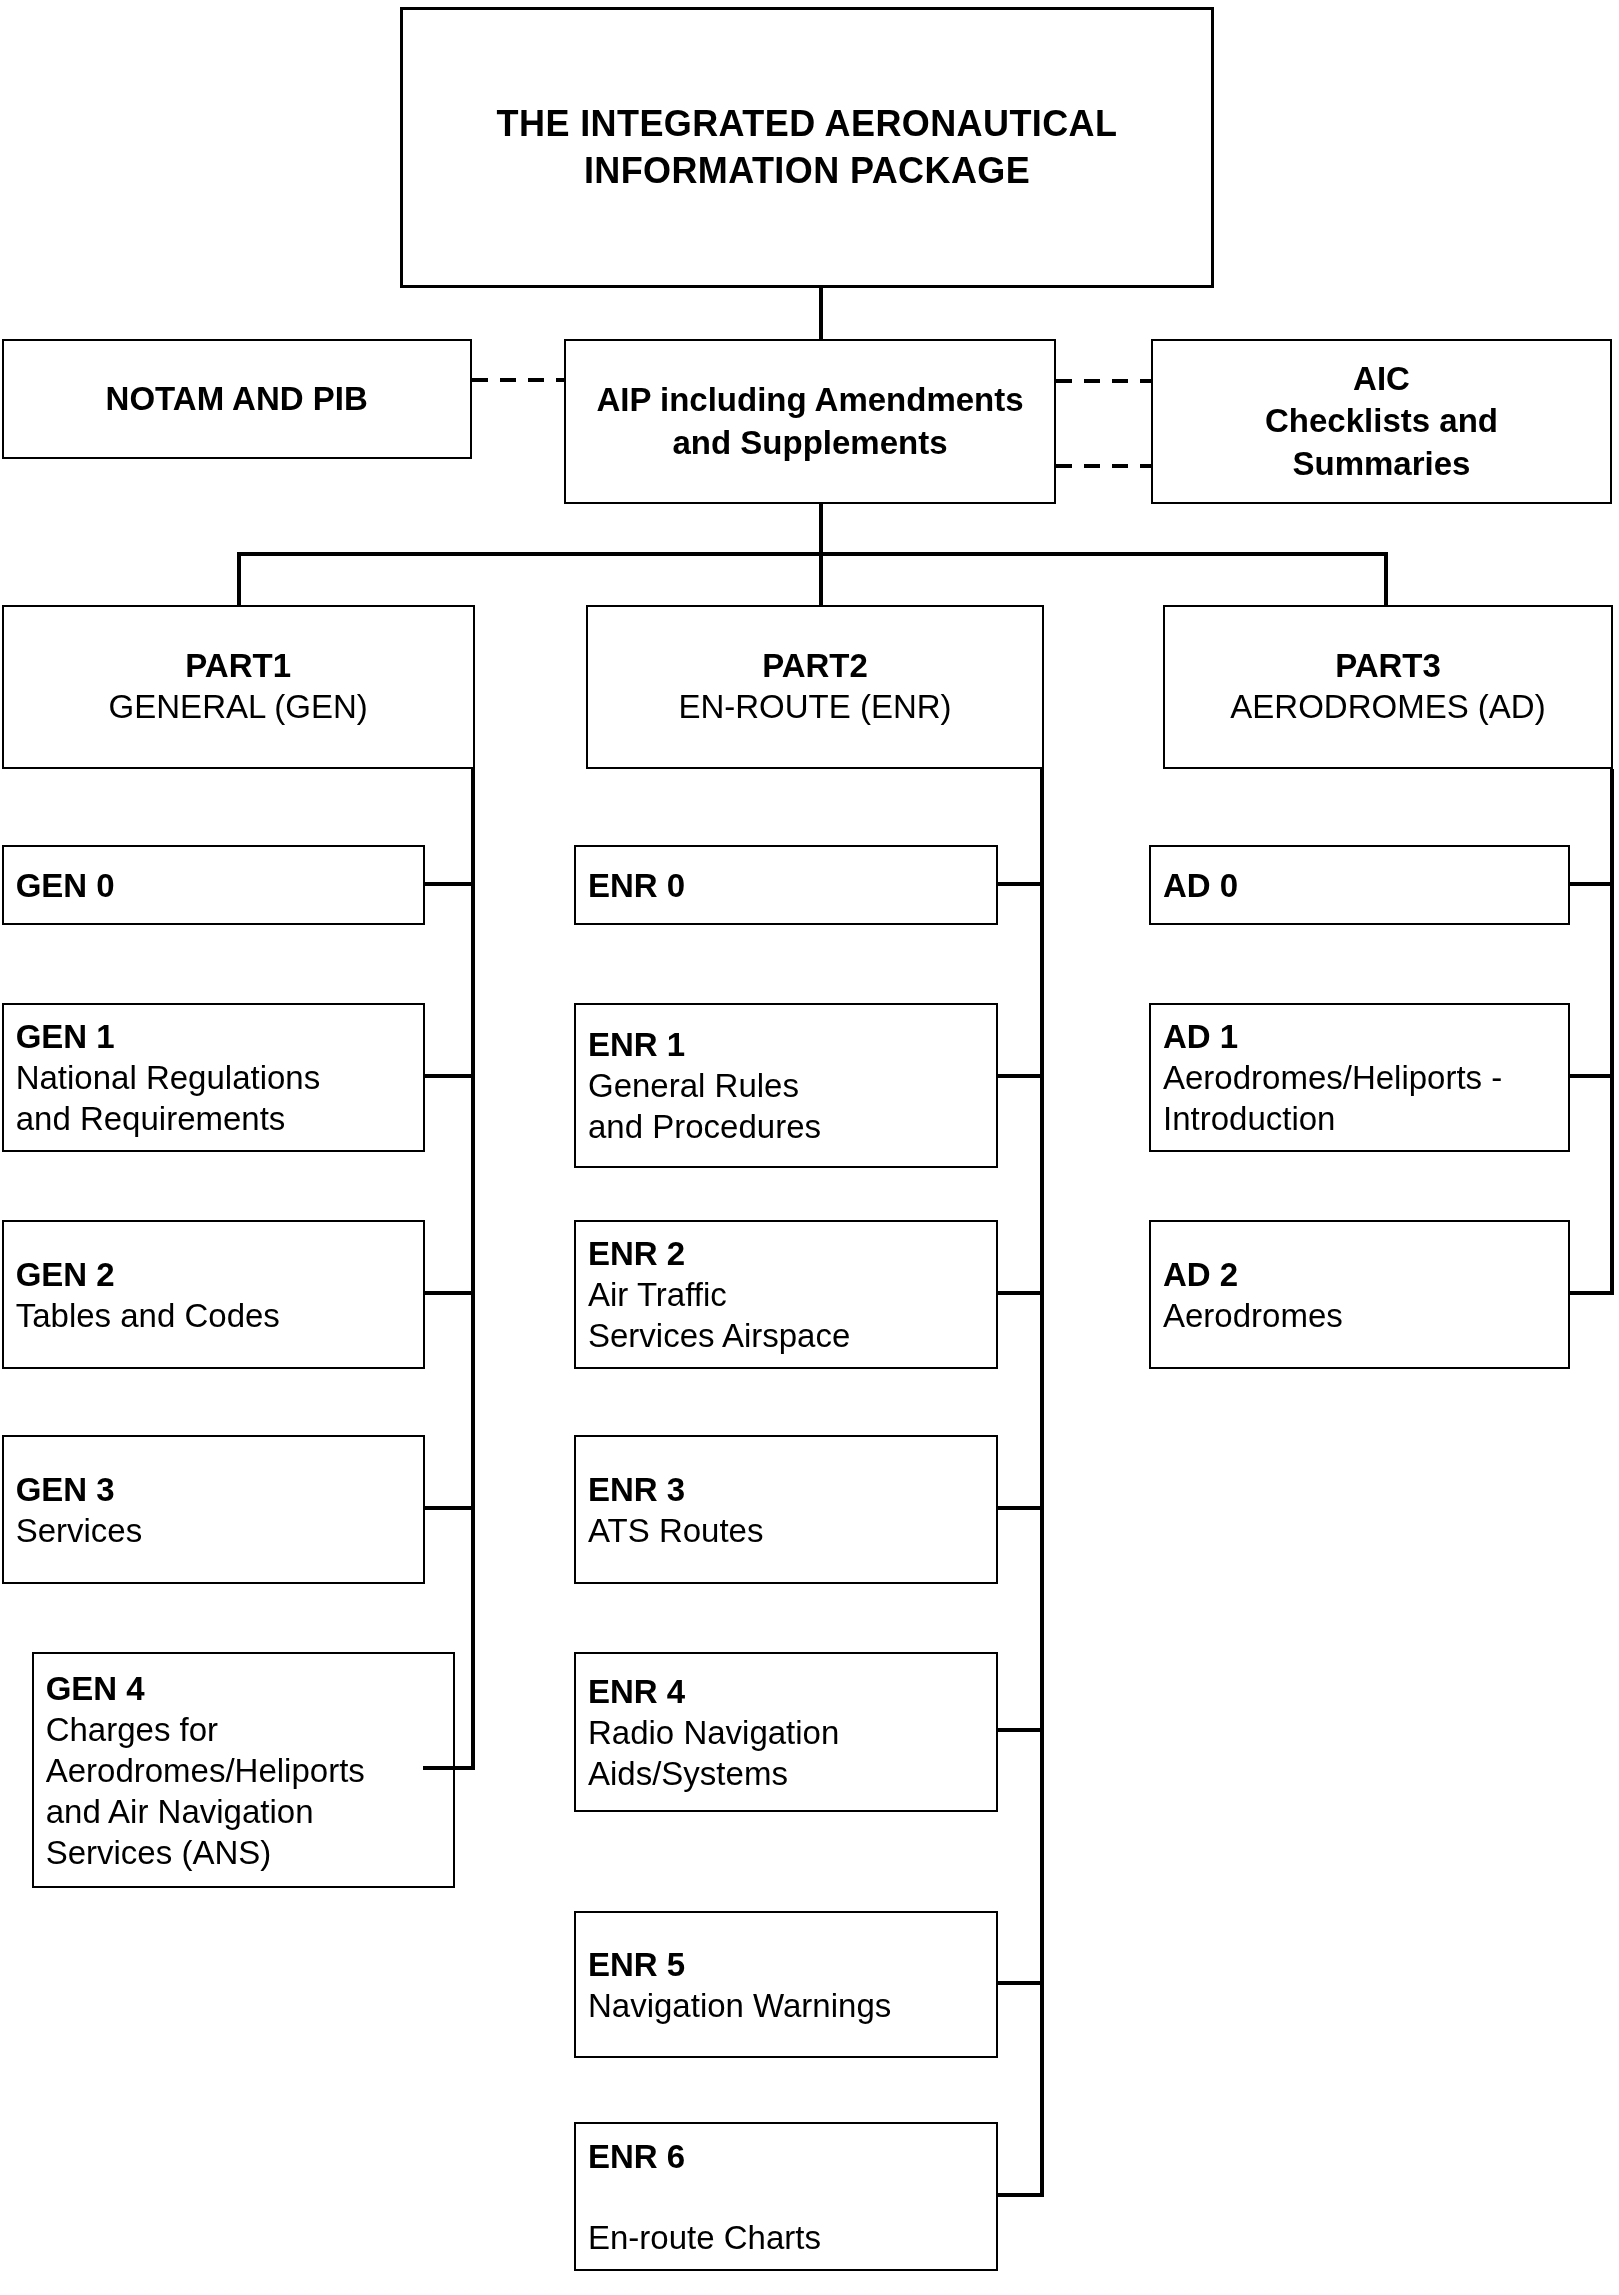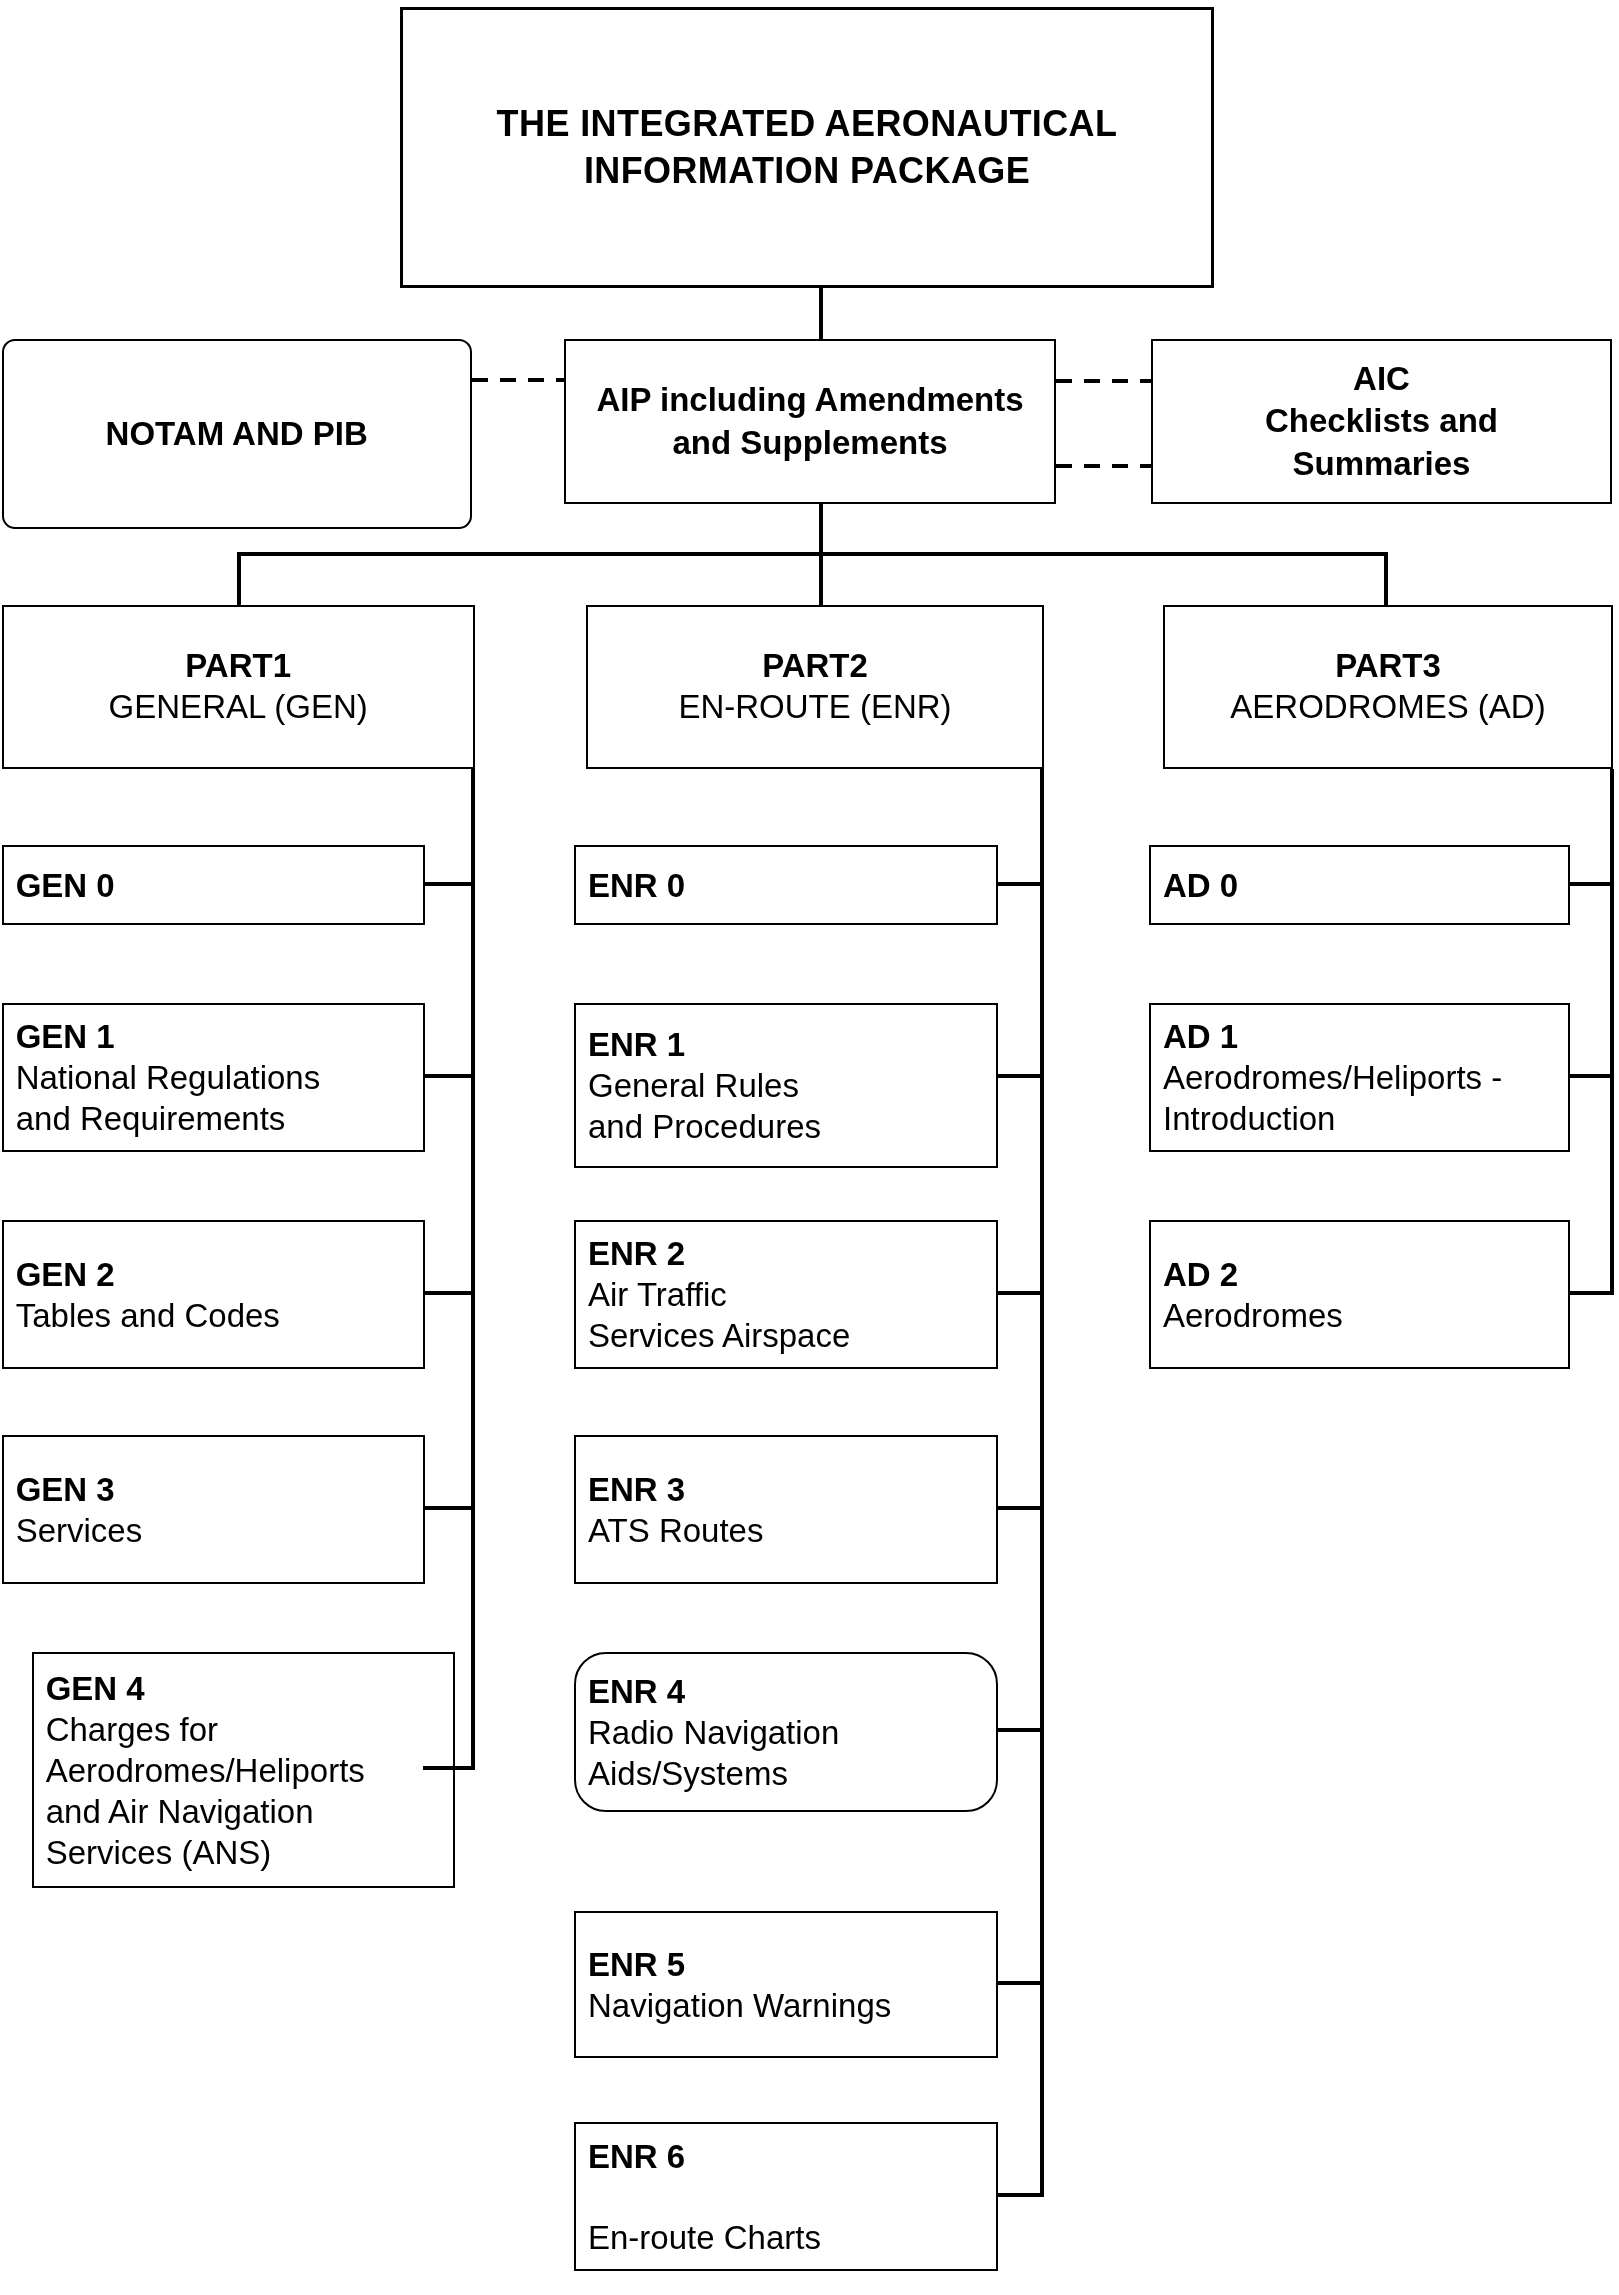--- a/index.html
+++ b/index.html
@@ -48,21 +48,21 @@
 
 <div class="canvas">
 
   <div class="box top-box center" style="left:400px; top:7px; width:814px; height:281px;">
     <span class="title-text bind-text">THE INTEGRATED AERONAUTICAL
 INFORMATION PACKAGE</span>
   </div>
 
   <div class="vline" style="left:819px; top:288px; height:51px;"></div>
 
-  <div class="box center" style="left:1.7px; top:339px; width:470px; height:190px;border-radius:13px;">
+  <div class="box center" style="left:1.7px; top:339px; width:470px; height:120px;">
     <span class="hdr-text bind-text">NOTAM AND PIB</span>
   </div>
   <div class="box center" style="left:564px; top:339px; width:492px; height:165px;">
     <span class="hdr-text bind-text">AIP including Amendments
 and Supplements</span>
   </div>
   <div class="box center" style="left:1151px; top:339px; width:461px; height:165px;">
     <span class="hdr-text bind-text">AIC
 Checklists and
 Summaries</span>
@@ -135,21 +135,21 @@
   </div>
   <div class="box cbox" style="left:574px; top:1220px; width:424px; height:149px;">
     <span class="code">ENR 2</span>
     <span class="desc bind-text">Air Traffic
 Services Airspace</span>
   </div>
   <div class="box cbox" style="left:574px; top:1435px; width:424px; height:149px;">
     <span class="code">ENR 3</span>
     <span class="desc bind-text">ATS Routes</span>
   </div>
-  <div class="box cbox" style="left:574px; top:1652px; width:424px; height:160px;border-radius:32px;">
+  <div class="box cbox" style="left:574px; top:1652px; width:424px; height:160px;">
     <span class="code">ENR 4</span>
     <span class="desc bind-text">Radio Navigation
 Aids/Systems</span>
   </div>
   <div class="box cbox" style="left:574px; top:1911px; width:424px; height:147px;">
     <span class="code">ENR 5</span>
     <span class="desc bind-text">Navigation Warnings</span>
   </div>
   <div class="box cbox" style="left:574px; top:2122px; width:424px; height:149px;gap:40px;">
     <span class="code">ENR 6</span>

